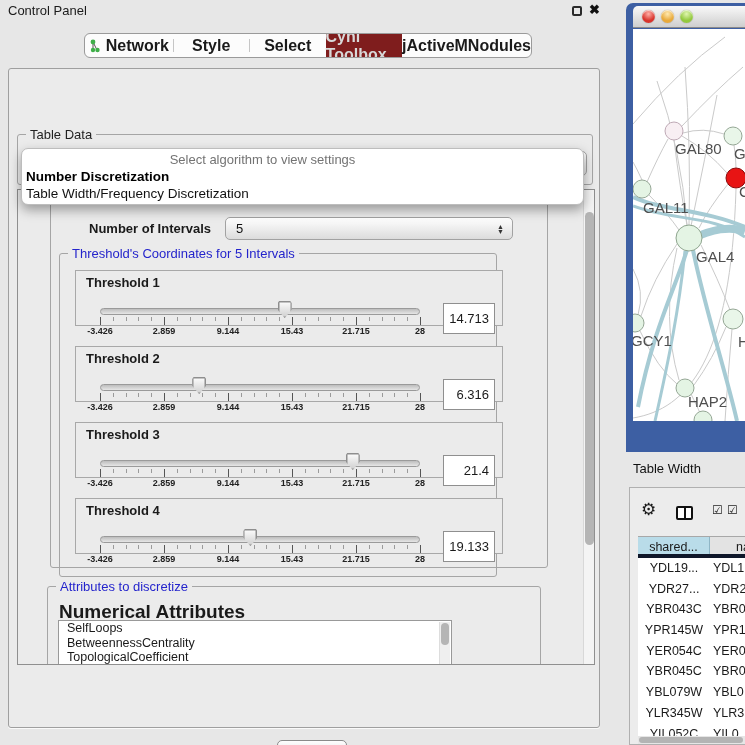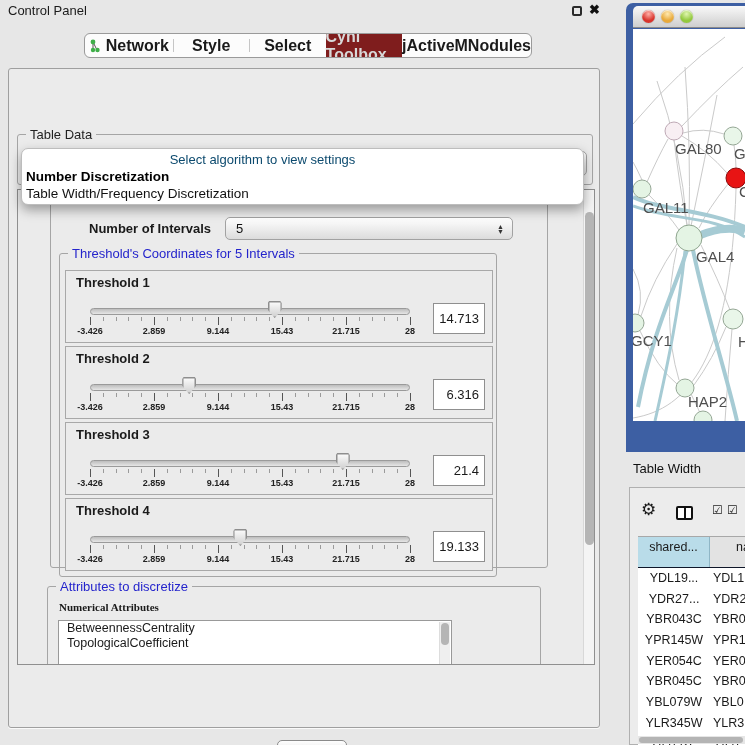--- a/index.html
+++ b/index.html
@@ -32,32 +32,32 @@
   .combo{position:absolute;background:linear-gradient(#ffffff,#dcdcdc);border:1px solid #a2a2a2;border-radius:5px;
          box-shadow:inset 0 1px 0 #fff;font-size:13px;color:#111;}
   .combo .txt{position:absolute;left:10px;top:0;bottom:0;display:flex;align-items:center;white-space:nowrap;}
   .combo .stepper{position:absolute;right:8px;top:50%;transform:translateY(-50%);display:flex;flex-direction:column;
                   font-size:7px;line-height:5px;color:#333;text-align:center;}
   .combo.focused{box-shadow:0 0 0 3px rgba(95,155,215,.7), inset 0 1px 0 #fff;border-color:#5f93c8;}
 
   
   .algo-popup{position:absolute;left:12px;top:79px;width:563px;height:57px;background:#fff;border:1px solid #bdbdbd;
               border-radius:7px;box-shadow:0 5px 12px rgba(0,0,0,.35);z-index:10;}
-  .algo-popup .hint{position:absolute;top:3px;left:0;right:80px;text-align:center;font-size:13px;color:#0c4a6e;}
+  .algo-popup .hint{position:absolute;top:3px;left:0;right:80px;text-align:center;font-size:13px;color:#737373;}
   .algo-popup .opt1{position:absolute;left:4px;top:20px;font-size:13.5px;font-weight:700;color:#000;white-space:nowrap;}
   .algo-popup .opt2{position:absolute;left:4px;top:37px;font-size:13.5px;color:#111;white-space:nowrap;}
 
   
   .scrollpane{position:absolute;left:8px;top:120px;width:578px;height:476px;border:1px solid #8f8f8f;
               background:#ebebeb;overflow:hidden;}
   .vscroll{position:absolute;left:565px;top:0;width:12px;height:474px;background:#f4f4f4;border-left:1px solid #d8d8d8;}
   .vscroll .thumb{position:absolute;left:1px;width:9px;background:#b5b5b5;border-radius:5px;}
 
   
-  .thr-panel{position:absolute;left:5px;width:428px;height:73px;border:1px solid #a8a8a8;background:#ebebeb;}
+  .thr-panel{position:absolute;left:15px;width:428px;height:56px;border:1px solid #a8a8a8;background:#ebebeb;}
   .thr-label{position:absolute;left:10px;top:4px;font-size:13px;font-weight:700;}
   .thr-track{position:absolute;left:24px;top:37px;width:320px;height:7px;border:1px solid #9a9a9a;border-radius:4px;
              background:linear-gradient(#bdbdbd,#e6e6e6);}
   .thr-thumb{position:absolute;width:14px;height:17px;top:30px;background:linear-gradient(#fefefe,#cdcdcd);
              clip-path:polygon(10% 0,90% 0,100% 12%,100% 52%,50% 100%,0 52%,0 12%);
              box-shadow:inset 0 0 0 1.5px #8e8e8e;}
   .thr-ticks{position:absolute;left:0;top:46px;width:428px;height:22px;}
   .tick{position:absolute;top:0;width:1px;height:4px;background:#9a9a9a;}
   .tick.major{height:8px;background:#555;}
   .ticklabel{position:absolute;top:9px;transform:translateX(-50%);font-size:9px;font-weight:700;color:#222;white-space:nowrap;}
@@ -83,21 +83,21 @@
 
   
   .tp-title{position:absolute;left:633px;top:461px;font-size:13px;color:#111;}
   .table-window{position:absolute;left:629px;top:487px;width:116px;height:258px;background:#ececec;
                 border:1px solid #b0b0b0;border-right:none;}
   .gear-icon{position:absolute;left:11px;top:13px;font-size:17px;color:#1a1a1a;line-height:17px;}
   .cols-icon{position:absolute;left:46px;top:18px;width:17px;height:14px;border:2px solid #111;border-radius:2px;background:#fff;}
   .cols-icon:before{content:"";position:absolute;left:5.5px;top:0;width:2px;height:10px;background:#111;}
   .cb-icon{position:absolute;top:16px;font-size:12px;color:#222;line-height:12px;}
   .grid{position:absolute;left:8px;top:48px;width:108px;background:#fff;}
-  .grid-head{display:flex;height:32px;border-top:1px solid #a8a8a8;border-bottom:1px solid #0f172a;font-size:12.5px;}
+  .grid-head{display:flex;height:22px;border-top:1px solid #a8a8a8;border-bottom:4px solid #0f172a;font-size:12.5px;}
   .gh1{width:72px;background:#b9dce9;border-right:1px solid #8fb6c6;text-align:center;line-height:21px;}
   .gh2{flex:1;background:#e3e3e3;padding-left:26px;line-height:21px;overflow:hidden;}
   .grid-rows{height:178px;overflow:hidden;}
   .trow{display:flex;height:20.7px;font-size:12.5px;line-height:20.7px;}
   .tc1{width:72px;text-align:center;}
   .tc2{flex:1;padding-left:3px;overflow:hidden;white-space:nowrap;}
   .hscroll{position:absolute;left:8px;top:248px;width:108px;height:8px;background:#e6e6e6;}
   .hscroll .thumb{position:absolute;left:1px;top:1px;width:104px;height:6px;background:#b4b4b4;border-radius:3px;}
 </style>
 </head>
@@ -325,23 +325,24 @@
                   <div class="ticklabel" style="left: 344px;">28</div>
                 </div>
     <div class="thr-value">19.133</div>
   </div>
             </div>
         </div>
       </div>
 
       <div class="group" style="left:29px;top:396px;width:494px;height:140px;">
         <div class="grouplabel blue">Attributes to discretize</div>
-        <div style="position:absolute;left:11px;top:14px;font-size:11px;font-weight:700;font-family:Liberation Serif, serif;">Numerical Attributes</div>
+        <div style="position:absolute;left:11px;top:14px;font-size:19px;font-weight:700;">Numerical Attributes</div>
         <div class="attr-list">
           <div>
+              <div class="item">SelfLoops</div>
               <div class="item">BetweennessCentrality</div>
               <div class="item">TopologicalCoefficient</div>
             </div>
           <div class="attr-vscroll">
             <div class="thumb"></div>
           </div>
         </div>
       </div>
 
       <div class="vscroll">

